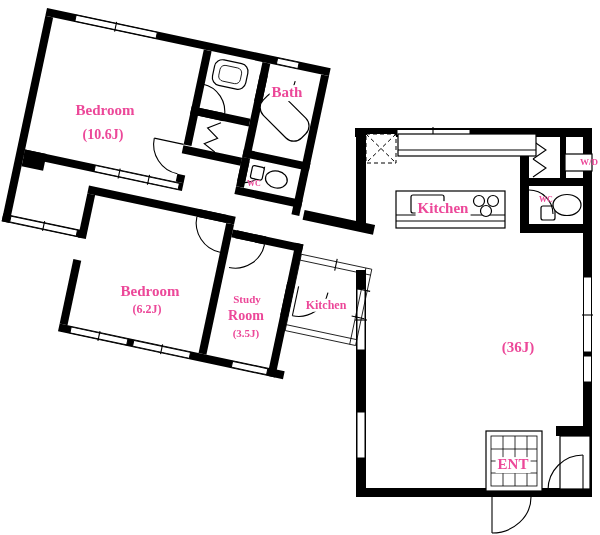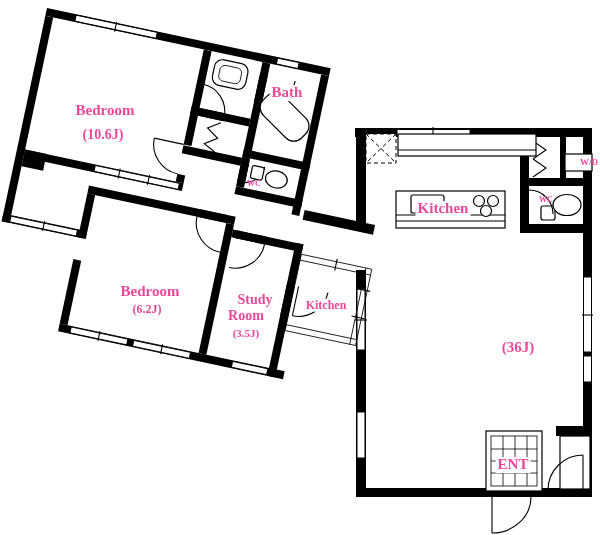--- a/index.html
+++ b/index.html
@@ -162,21 +162,21 @@
 
   <div class="lbl" style="left:105px;top:111px;font-size:15px;">Bedroom</div>
   <div class="lbl" style="left:103px;top:135px;font-size:14px;">(10.6J)</div>
 
   <div class="lbl" style="left:287px;top:93px;font-size:15px;">Bath</div>
   <div class="lbl" style="left:254px;top:184px;font-size:8px;background:transparent;">WC</div>
 
   <div class="lbl" style="left:150px;top:292px;font-size:15px;">Bedroom</div>
   <div class="lbl" style="left:147px;top:309px;font-size:12px;">(6.2J)</div>
 
-  <div class="lbl" style="left:255px;top:300px;font-size:14px;">Study</div>
+  <div class="lbl" style="left:247px;top:300px;font-size:11px;">Study</div>
   <div class="lbl" style="left:246px;top:316px;font-size:14px;">Room</div>
   <div class="lbl" style="left:246px;top:334px;font-size:11px;">(3.5J)</div>
 
   <div class="lbl" style="left:326px;top:305px;font-size:12px;">Kitchen</div>
 
   <div class="lbl" style="left:443px;top:172px;font-size:15px;margin-top:37px;">Kitchen</div>
 
   <div class="lbl" style="left:470px;top:348px;font-size:15px;margin-left:48px;">(36J)</div>
 
   <div class="lbl" style="left:513px;top:465px;font-size:15px;">ENT</div>

